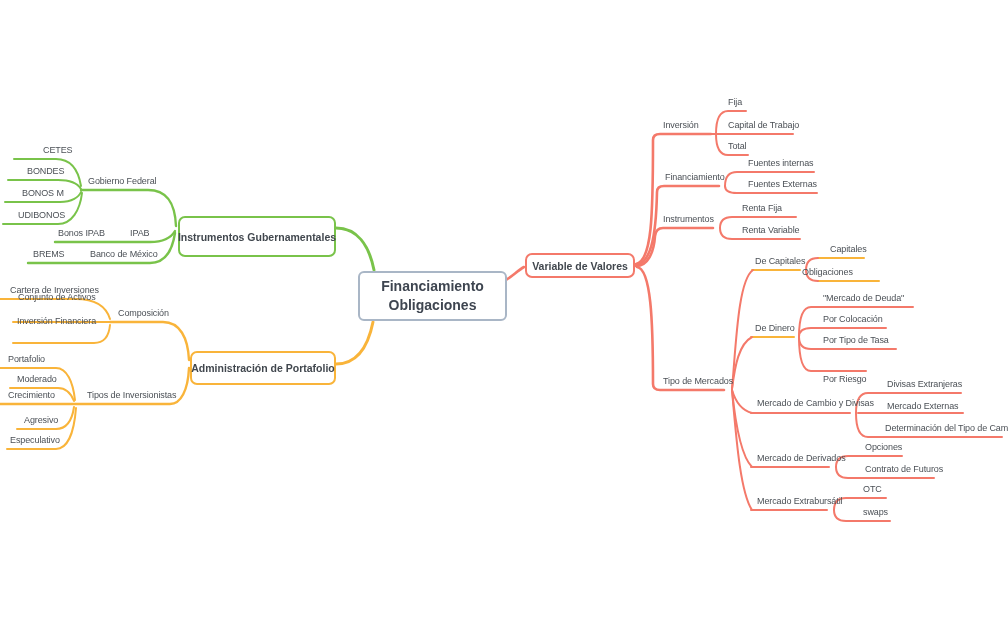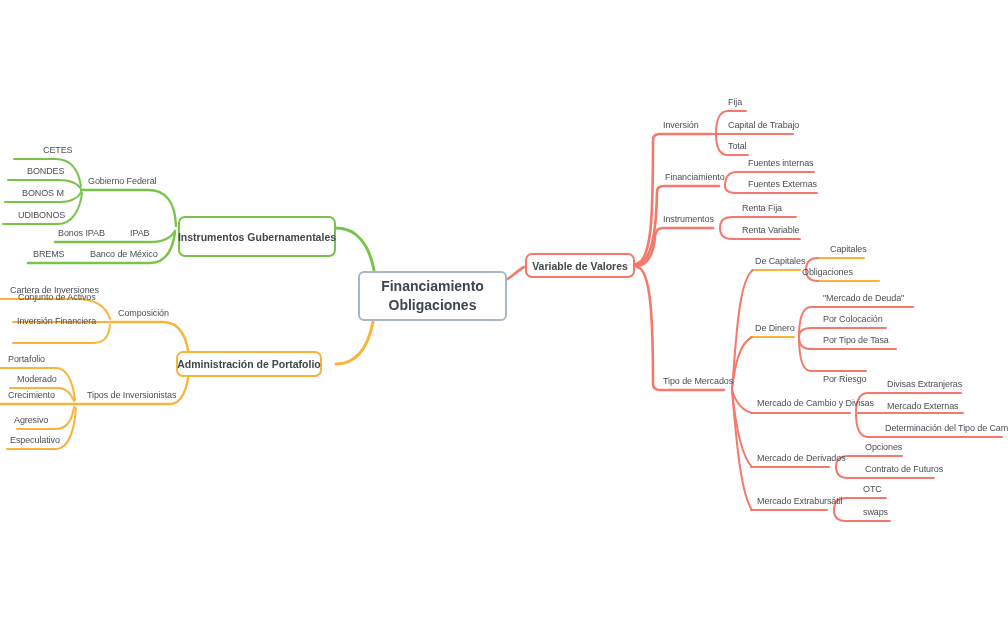--- a/index.html
+++ b/index.html
@@ -123,21 +123,21 @@
 
   <div id="root-node" class="boxnode" style="left:358px;top:271px;width:149px;height:50px;">
     <div>
       <div>Financiamiento</div>
       <div>Obligaciones</div>
     </div>
   </div>
 
   <div class="boxnode green-border" style="left:178px;top:216px;width:158px;height:41px;">Instrumentos Gubernamentales</div>
 
-  <div class="boxnode yellow-border" style="left:176px;top:351px;width:146px;height:26px;">Administración de Portafolio</div>
+  <div class="boxnode yellow-border" style="left:190px;top:351px;width:146px;height:34px;">Administración de Portafolio</div>
 
   <div class="boxnode salmon-border" style="left:525px;top:253px;width:110px;height:25px;">Variable de Valores</div>
 
   <span class="lbl" style="left:88px;top:176px">Gobierno Federal</span>
   <span class="lbl" style="left:43px;top:145px">CETES</span>
   <span class="lbl" style="left:27px;top:166px">BONDES</span>
   <span class="lbl" style="left:22px;top:188px">BONOS M</span>
   <span class="lbl" style="left:18px;top:210px">UDIBONOS</span>
   <span class="lbl" style="left:130px;top:228px">IPAB</span>
   <span class="lbl" style="left:58px;top:228px">Bonos IPAB</span>
@@ -145,21 +145,21 @@
   <span class="lbl" style="left:33px;top:249px">BREMS</span>
 
   <span class="lbl" style="left:118px;top:308px">Composición</span>
   <span class="lbl" style="left:10px;top:285px">Cartera de Inversiones</span>
   <span class="lbl" style="left:18px;top:292px">Conjunto de Activos</span>
   <span class="lbl" style="left:17px;top:316px">Inversión Financiera</span>
   <span class="lbl" style="left:87px;top:390px">Tipos de Inversionistas</span>
   <span class="lbl" style="left:8px;top:354px">Portafolio</span>
   <span class="lbl" style="left:17px;top:374px">Moderado</span>
   <span class="lbl" style="left:8px;top:390px">Crecimiento</span>
-  <span class="lbl" style="left:14px;top:415px">Agresivo</span>
+  <span class="lbl" style="left:24px;top:415px">Agresivo</span>
   <span class="lbl" style="left:10px;top:435px">Especulativo</span>
 
   <span class="lbl" style="left:663px;top:120px">Inversión</span>
   <span class="lbl" style="left:728px;top:97px">Fija</span>
   <span class="lbl" style="left:728px;top:120px">Capital de Trabajo</span>
   <span class="lbl" style="left:728px;top:141px">Total</span>
 
   <span class="lbl" style="left:665px;top:172px">Financiamiento</span>
   <span class="lbl" style="left:748px;top:158px">Fuentes internas</span>
   <span class="lbl" style="left:748px;top:179px">Fuentes Externas</span>

